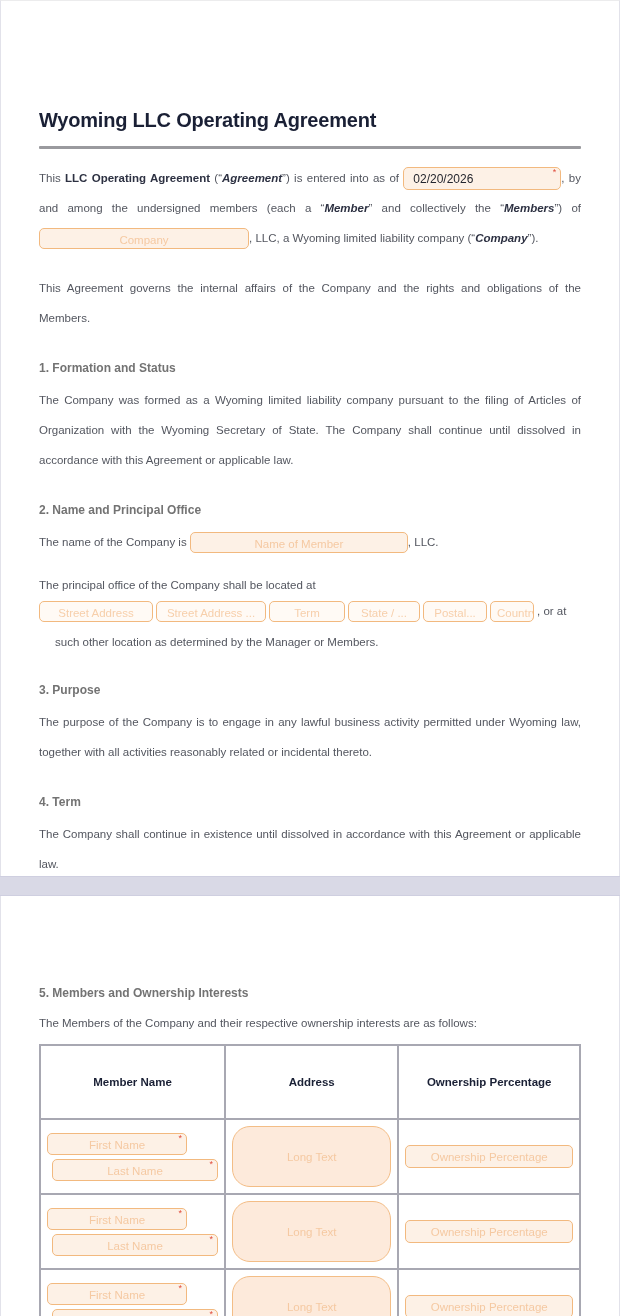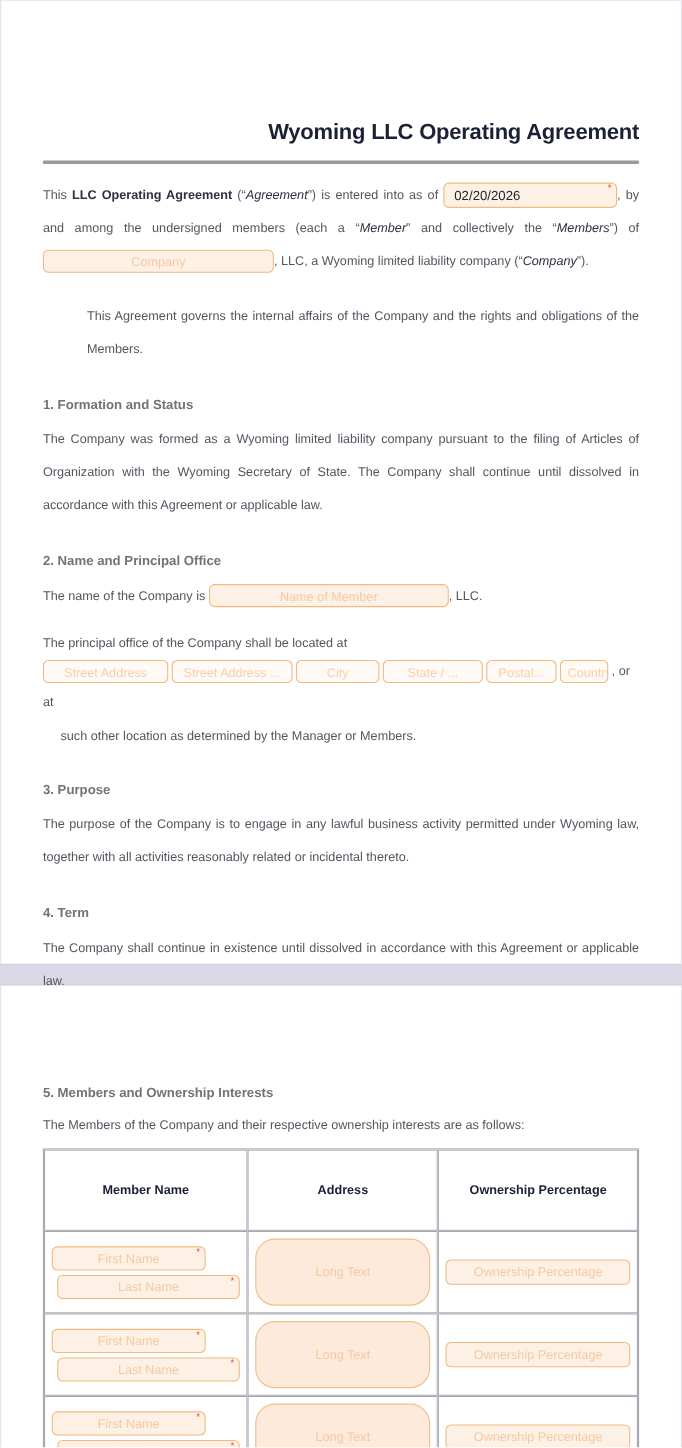--- a/index.html
+++ b/index.html
@@ -32,21 +32,21 @@
     height: 20px;
     background: #d9d9e6;
     border-top: 1px solid #cfcfe0;
     border-bottom: 1px solid #cfcfe0;
   }
 
   
   .doc-title {
     margin: 0;
     padding-top: 108px;
-    text-align: right;
+    text-align: left;
     font-size: 20px;
     font-weight: bold;
     color: #1a2035;
     letter-spacing: -0.2px;
   }
   .title-rule {
     margin-top: 14px;
     height: 3px;
     background: #9a9a9e;
     border-radius: 1px;
@@ -55,21 +55,21 @@
   
   .para {
     font-size: 11.5px;
     line-height: 30px;
     color: #53565f;
     text-align: justify;
     margin: 0;
   }
   .para.nojust { text-align: left; }
   .bold-dark { font-weight: bold; color: #2d3142; }
-  .ital-bold { font-weight: normal; font-style: italic; color: #2d3142; }
+  .ital-bold { font-weight: bold; font-style: italic; color: #2d3142; }
 
   h2.section {
     font-size: 12px;
     font-weight: bold;
     color: #737373;
     margin: 0;
     padding: 0;
     line-height: 26px;
   }
 
@@ -107,21 +107,21 @@
 
   
   .f-date    { width: 158px; height: 23px; }
   .f-company { width: 210px; height: 21px; }
   .f-name-co { width: 218px; height: 21px; }
 
   .addr-row { margin-top: 2px; line-height: 28px; }
   .f-street1 { width: 114px; height: 21px; }
   .f-street2 { width: 110px; height: 21px; }
   .f-city    { width: 76px;  height: 21px; }
-  .f-state   { width: 91px;  height: 21px; }
+  .f-state   { width: 72px;  height: 21px; }
   .f-postal  { width: 64px;  height: 21px; }
   .f-country { width: 44px;  height: 21px; }
   .addr-row .fld { margin-right: 3px; }
 
   
   .mtable {
     width: 100%;
     border-collapse: separate;
     border-spacing: 0;
     margin-top: 10px;
@@ -166,32 +166,32 @@
 
 <div id="root">
 
   <div class="sheet sheet-one">
 
     <h1 class="doc-title">Wyoming LLC Operating Agreement</h1>
     <div class="title-rule"></div>
 
     <p class="para" style="margin-top:14px;"><span>This </span><span class="bold-dark">LLC Operating Agreement</span><span> (“</span><span class="ital-bold">Agreement</span><span>”) is entered into as of </span><span class="fld filled f-date"><span>02/20/2026</span><span class="req">*</span></span><span>, by and among the undersigned members (each a “</span><span class="ital-bold">Member</span><span>” and collectively the “</span><span class="ital-bold">Members</span><span>”) of </span><span class="fld f-company">Company</span><span>, LLC, a Wyoming limited liability company (“</span><span class="ital-bold">Company</span><span>”).</span></p>
 
-    <p class="para" style="margin-top:20px;margin-left:40px;">This Agreement governs the internal affairs of the Company and the rights and obligations of the Members.</p>
+    <p class="para" style="margin-top:20px;">This Agreement governs the internal affairs of the Company and the rights and obligations of the Members.</p>
 
     <h2 class="section" style="margin-top:22px;">1. Formation and Status</h2>
     <p class="para" style="margin-top:4px;">The Company was formed as a Wyoming limited liability company pursuant to the filing of Articles of Organization with the Wyoming Secretary of State. The Company shall continue until dissolved in accordance with this Agreement or applicable law.</p>
 
     <h2 class="section" style="margin-top:22px;">2. Name and Principal Office</h2>
 
     <p class="para nojust" style="margin-top:4px;"><span>The name of the Company is </span><span class="fld f-name-co">Name of Member</span><span>, LLC.</span></p>
 
     <p class="para nojust" style="margin-top:18px; line-height:20px;">The principal office of the Company shall be located at</p>
 
-    <p class="para nojust addr-row"><span class="fld light f-street1">Street Address</span><span class="fld light f-street2">Street Address ...</span><span class="fld light f-city">City</span><span class="fld light f-state">State / ...</span><span class="fld light f-postal">Postal...</span><span class="fld light f-country">Country</span><span>, or at</span></p>
+    <p class="para nojust addr-row"><span class="fld light f-street1">Street Address</span><span class="fld light f-street2">Street Address ...</span><span class="fld light f-city">Term</span><span class="fld light f-state">State / ...</span><span class="fld light f-postal">Postal...</span><span class="fld light f-country">Country</span><span>, or at</span></p>
 
     <p class="para nojust" style="margin-top:2px;margin-left:16px;">such other location as determined by the Manager or Members.</p>
 
     <h2 class="section" style="margin-top:20px;">3. Purpose</h2>
     <p class="para" style="margin-top:4px;">The purpose of the Company is to engage in any lawful business activity permitted under Wyoming law, together with all activities reasonably related or incidental thereto.</p>
 
     <h2 class="section" style="margin-top:22px;">4. Term</h2>
     <p class="para" style="margin-top:4px;">The Company shall continue in existence until dissolved in accordance with this Agreement or applicable law.</p>
   </div>
 

